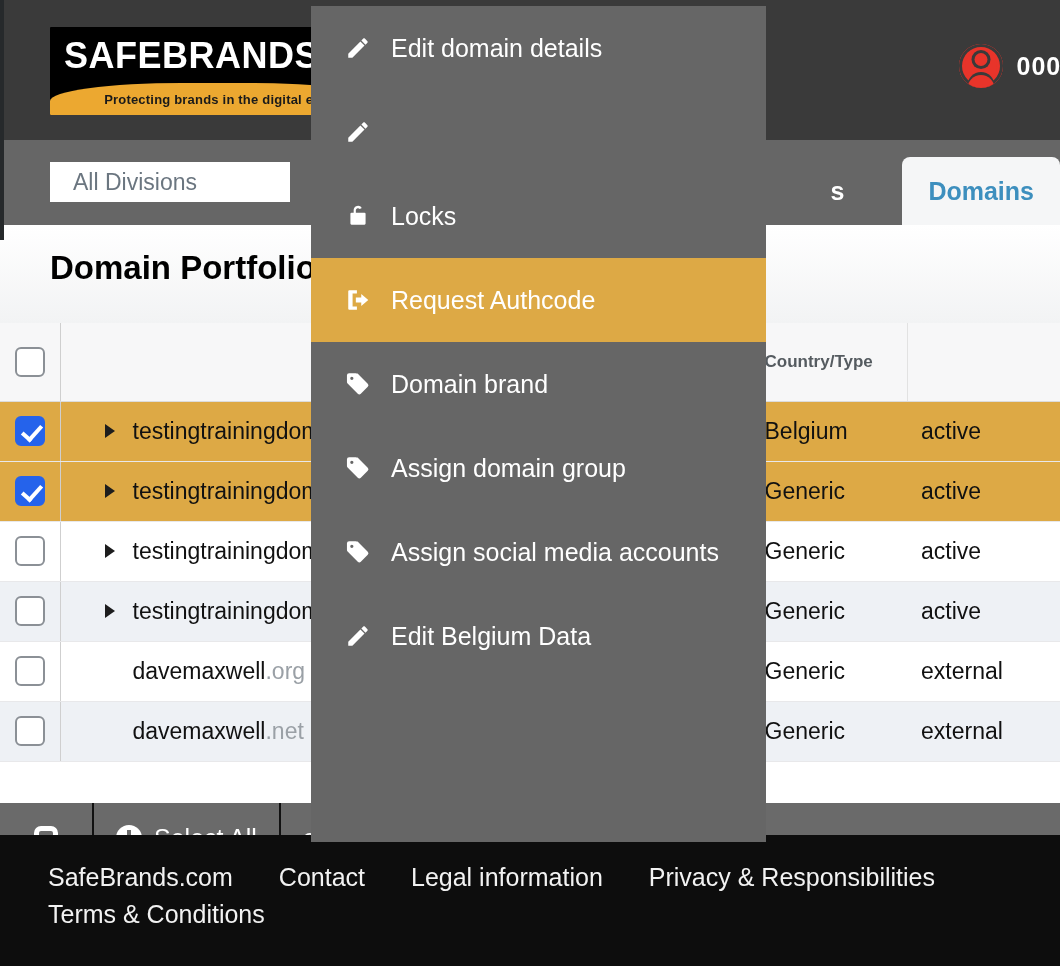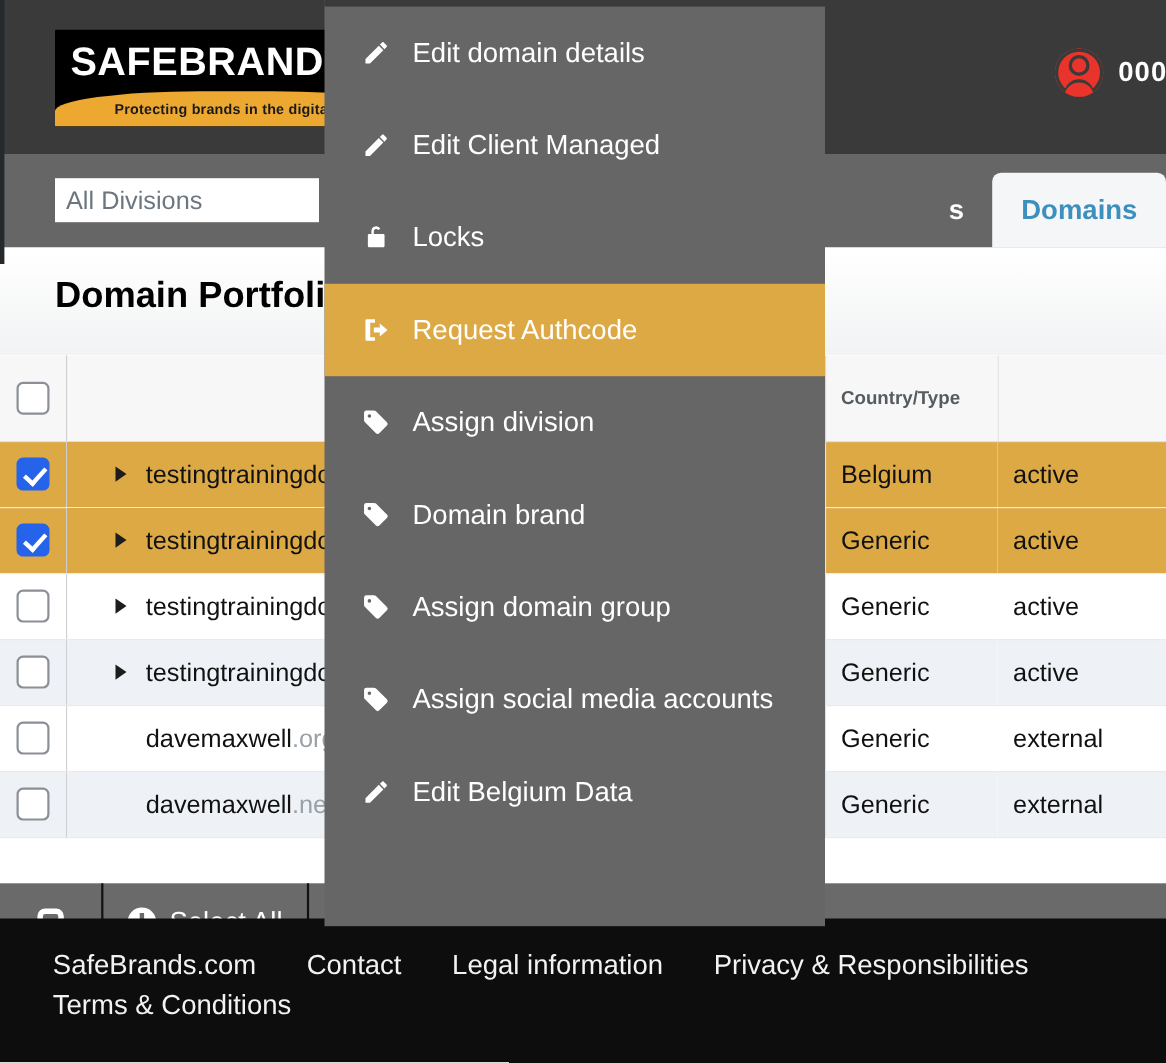--- a/index.html
+++ b/index.html
@@ -105,21 +105,21 @@
     position: absolute; left: 0; top: 140px;
     width: 1060px; height: 85px;
     background: #666666;
   }
   .division-select {
     position: absolute; left: 50px; top: 22px;
     width: 240px; height: 40px;
     background: #fff;
     border: none;
     display: flex; align-items: center;
-    padding-left: 10px;
+    padding-left: 23px;
   }
   .division-select span {
     color: #6b7680;
     font-size: 23px;
   }
   .tabs {
     position: absolute; right: 0; bottom: 0;
     display: flex; align-items: flex-end; height: 85px;
   }
   .tab {
@@ -127,20 +127,21 @@
     display: flex; align-items: center; justify-content: center;
     padding: 0 26px;
     color: #ffffff;
     font-size: 25px;
     font-weight: bold;
   }
   .tab.active {
     background: #f5f6f7;
     color: #3d8fbe;
     border-radius: 8px 8px 0 0;
+    margin-left: 32px;
   }
 
   
   .page-title-bar {
     position: absolute; left: 0; top: 225px;
     width: 1060px; height: 98px;
     background: linear-gradient(#ffffff, #f2f3f4);
   }
   .page-title {
     position: absolute; left: 50px; top: 24px;
@@ -325,21 +326,21 @@
   .footer-links a {
     color: #f2f2f2;
     font-size: 25px;
     text-decoration: none;
     white-space: nowrap;
   }
 
   
   .menu {
     position: absolute;
-    left: 295px; top: 0;
+    left: 311px; top: 0;
     width: 455px; height: 842px;
     background: #666666;
     z-index: 40;
     box-shadow: 0 0 0 0 rgba(0,0,0,0);
     border-top: 6px solid #3a3a3a;
     overflow: hidden;
   }
   .menu-item {
     height: 84px;
     display: flex; align-items: center;
@@ -511,21 +512,20 @@
           </svg>
         </span>
         <span>Edit domain details</span>
       </div>
       <div class="menu-item">
         <span class="menu-icon">
           <svg width="26" height="26" viewBox="0 0 24 24" fill="#fff">
             <path d="M3 17.2V21h3.8L18 9.8 14.2 6 3 17.2zM20.7 7.1c.4-.4.4-1 0-1.4l-2.4-2.4c-.4-.4-1-.4-1.4 0l-1.8 1.8L18.9 9l1.8-1.9z"></path>
           </svg>
         </span>
-        <span>Edit Client Managed</span>
       </div>
       <div class="menu-item">
         <span class="menu-icon">
           <svg width="26" height="26" viewBox="0 0 24 24" fill="#fff">
             <path d="M8 9V6.5a4 4 0 0 1 7.5-1.9l-1.9 1A2 2 0 0 0 10 6.5V9h8a1 1 0 0 1 1 1v9a1 1 0 0 1-1 1H6a1 1 0 0 1-1-1v-9a1 1 0 0 1 1-1h2z"></path>
           </svg>
         </span>
         <span>Locks</span>
       </div>
       <div class="menu-item hl">
@@ -536,44 +536,36 @@
           </svg>
         </span>
         <span>Request Authcode</span>
       </div>
       <div class="menu-item">
         <span class="menu-icon">
           <svg width="26" height="26" viewBox="0 0 24 24" fill="#fff">
             <path d="M11.6 2.4 21 11.8a2 2 0 0 1 0 2.8l-6.4 6.4a2 2 0 0 1-2.8 0L2.4 11.6A2 2 0 0 1 1.8 10V4a2 2 0 0 1 2-2h6c.6 0 1.2.2 1.8.4zM6.3 5.2a1.5 1.5 0 1 0 0 3 1.5 1.5 0 0 0 0-3z"></path>
           </svg>
         </span>
-        <span>Assign division</span>
+        <span>Domain brand</span>
       </div>
       <div class="menu-item">
         <span class="menu-icon">
           <svg width="26" height="26" viewBox="0 0 24 24" fill="#fff">
             <path d="M11.6 2.4 21 11.8a2 2 0 0 1 0 2.8l-6.4 6.4a2 2 0 0 1-2.8 0L2.4 11.6A2 2 0 0 1 1.8 10V4a2 2 0 0 1 2-2h6c.6 0 1.2.2 1.8.4zM6.3 5.2a1.5 1.5 0 1 0 0 3 1.5 1.5 0 0 0 0-3z"></path>
           </svg>
         </span>
-        <span>Domain brand</span>
+        <span>Assign domain group</span>
       </div>
       <div class="menu-item">
         <span class="menu-icon">
           <svg width="26" height="26" viewBox="0 0 24 24" fill="#fff">
             <path d="M11.6 2.4 21 11.8a2 2 0 0 1 0 2.8l-6.4 6.4a2 2 0 0 1-2.8 0L2.4 11.6A2 2 0 0 1 1.8 10V4a2 2 0 0 1 2-2h6c.6 0 1.2.2 1.8.4zM6.3 5.2a1.5 1.5 0 1 0 0 3 1.5 1.5 0 0 0 0-3z"></path>
           </svg>
         </span>
-        <span>Assign domain group</span>
-      </div>
-      <div class="menu-item">
-        <span class="menu-icon">
-          <svg width="26" height="26" viewBox="0 0 24 24" fill="#fff">
-            <path d="M11.6 2.4 21 11.8a2 2 0 0 1 0 2.8l-6.4 6.4a2 2 0 0 1-2.8 0L2.4 11.6A2 2 0 0 1 1.8 10V4a2 2 0 0 1 2-2h6c.6 0 1.2.2 1.8.4zM6.3 5.2a1.5 1.5 0 1 0 0 3 1.5 1.5 0 0 0 0-3z"></path>
-          </svg>
-        </span>
         <span>Assign social media accounts</span>
       </div>
       <div class="menu-item">
         <span class="menu-icon">
           <svg width="26" height="26" viewBox="0 0 24 24" fill="#fff">
             <path d="M3 17.2V21h3.8L18 9.8 14.2 6 3 17.2zM20.7 7.1c.4-.4.4-1 0-1.4l-2.4-2.4c-.4-.4-1-.4-1.4 0l-1.8 1.8L18.9 9l1.8-1.9z"></path>
           </svg>
         </span>
         <span>Edit Belgium Data</span>
       </div>

